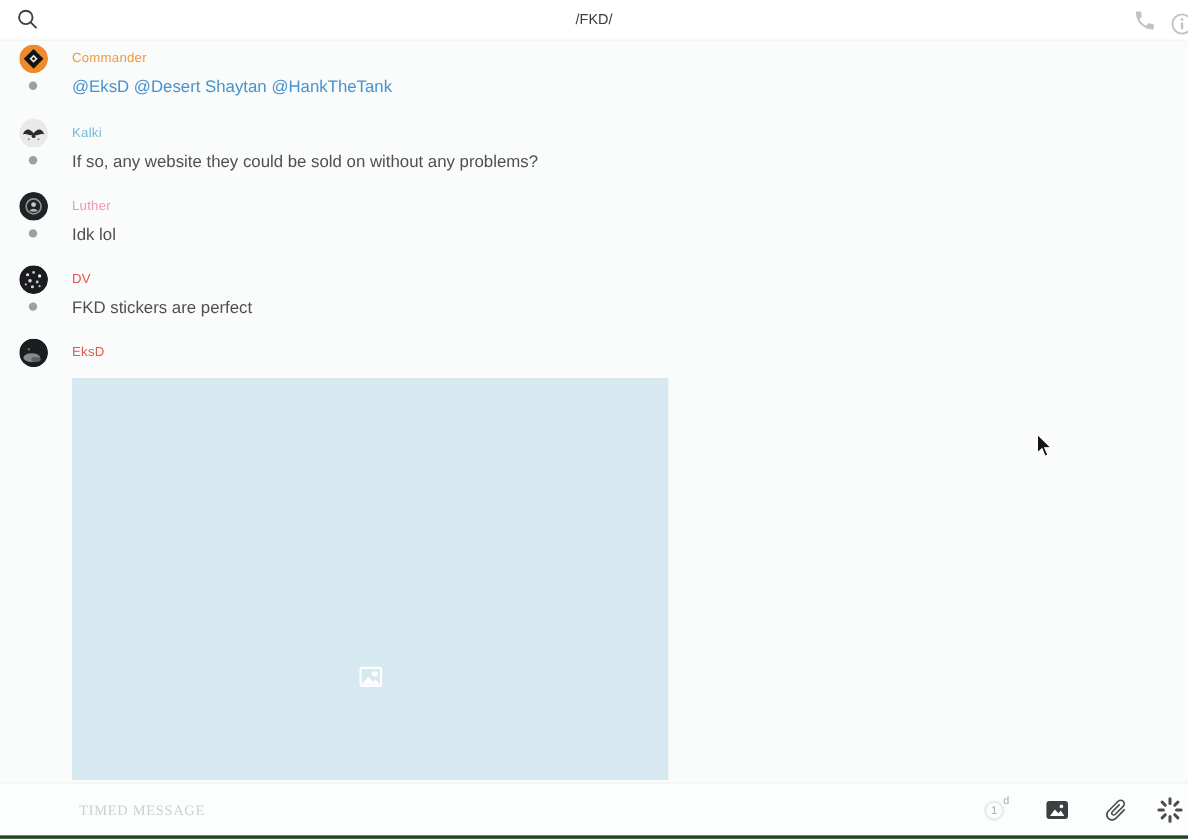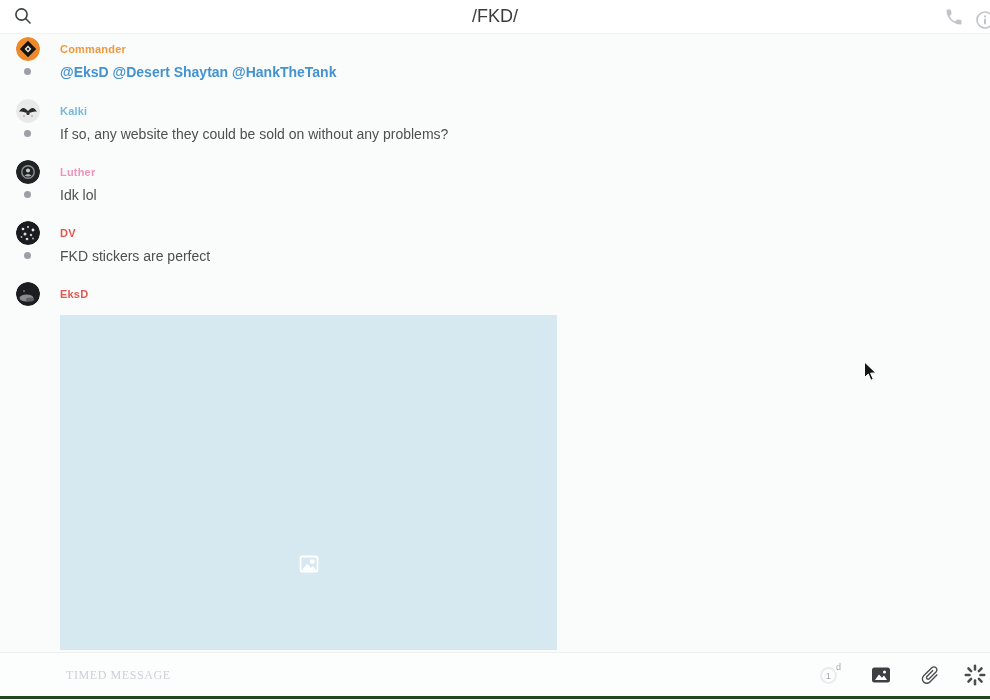--- a/index.html
+++ b/index.html
@@ -6,47 +6,47 @@
   html,body { width:990px; height:700px; overflow:hidden; background:#ffffff;
               font-family:"Liberation Sans", sans-serif; }
   #app { position:relative; width:990px; height:700px; background:#fafbfb; }
 
   
   .topbar { position:absolute; top:0; left:0; width:990px; height:34px;
             background:#ffffff; border-bottom:1px solid #f1f2f2; z-index:5; }
   .search-btn { position:absolute; left:12px; top:6px; width:22px; height:22px;
                 cursor:pointer; background:none; border:none; }
   .chat-title { position:absolute; left:0; right:0; top:0; height:34px;
-                text-align:center; line-height:32px; font-size:18px;
+                text-align:center; line-height:32px; font-size:12px;
                 font-weight:500; color:#3b3b3b; }
 
   
   .watermark { position:absolute; top:0; right:0; width:186px; height:46px;
                background:#ffffff; z-index:8; box-shadow:0 1px 4px rgba(0,0,0,.10); }
   .wm-logo { position:absolute; left:6px; top:6px; }
   .wm-text { position:absolute; left:54px; top:5px; white-space:nowrap; }
   .wm-powered { font-size:12px; color:#3f3f3f; display:block; line-height:14px; }
   .wm-brand { font-size:19px; font-weight:700; color:#2e2e2e; display:block;
               line-height:21px; letter-spacing:-0.4px; }
   .phone-btn { position:absolute; left:943px; top:7px; z-index:9; background:none;
                border:none; cursor:pointer; width:22px; height:22px; }
   .info-btn { position:absolute; left:973px; top:9px; z-index:9; background:none;
               border:none; cursor:pointer; width:24px; height:24px; }
 
   
   .msg-group { position:absolute; left:0; width:990px; }
   .msg-avatar { position:absolute; left:16px; top:0; width:24px; height:24px;
                 border-radius:50%; overflow:hidden; cursor:pointer; }
   .msg-author { position:absolute; left:60px; top:5px; font-size:11px;
-                font-weight:700; letter-spacing:.2px; line-height:14px; }
+                font-weight:400; letter-spacing:.2px; line-height:14px; }
   .msg-dot { position:absolute; left:24px; top:31px; width:7px; height:7px;
              border-radius:50%; background:#9aa0a6; }
   .msg-text { position:absolute; left:60px; top:25px; font-size:14px;
               line-height:20px; color:#4f4f4f; white-space:nowrap; }
-  .msg-text.mention { font-weight:700; }
+  .msg-text.mention { font-weight:400; }
 
   .attachment { position:absolute; left:60px; top:33px; width:497px; height:335px;
                 cursor:pointer; }
   .attachment .ph-icon { position:absolute; left:50%; top:238px;
                          transform:translateX(-50%); width:22px; height:22px; }
 
   
   .composer { position:absolute; left:0; top:652px; width:990px; height:44px;
               background:#fcfdfd; border-top:1px solid #eef0f0; z-index:6; }
   .composer-input { position:absolute; left:66px; top:0; height:44px; width:600px;

